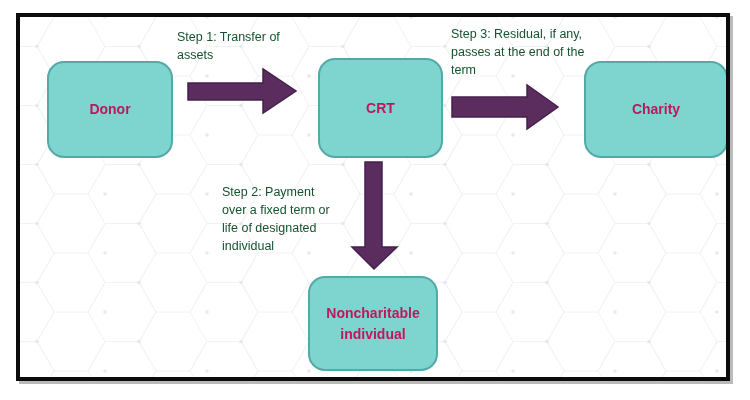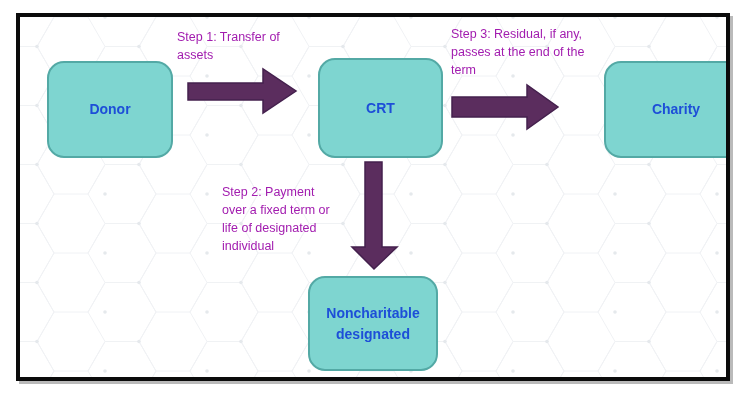--- a/index.html
+++ b/index.html
@@ -44,33 +44,33 @@
   .node {
     position: absolute;
     box-sizing: border-box;
     background: #7ed5d0;
     border: 2px solid #53a9a5;
     border-radius: 17px;
     display: flex;
     align-items: center;
     justify-content: center;
     text-align: center;
-    color: #1d4ed8;
+    color: #be185d;
     font-size: 14px;
     font-weight: bold;
     line-height: 21px;
     white-space: pre-line;
   }
   .node-donor        { left: 27px;  top: 44px;  width: 126px; height: 97px; }
   .node-crt          { left: 290px; top: 41px;  width: 125px; height: 100px; margin-left: 8px; }
-  .node-charity      { left: 584px; top: 44px;  width: 144px; height: 97px; }
+  .node-charity      { left: 564px; top: 44px;  width: 144px; height: 97px; }
   .node-noncharitable{ left: 288px; top: 259px; width: 130px; height: 95px; }
   .annotation {
     position: absolute;
-    color: #a21caf;
+    color: #14532d;
     font-size: 12.5px;
     line-height: 18px;
     white-space: pre-line;
   }
   .annotation-step1 { left: 157px; top: 11px;  width: 140px; }
   .annotation-step2 { left: 202px; top: 166px; width: 130px; }
   .annotation-step3 { left: 421px; top: 8px;   width: 160px; margin-left: 10px; }
 </style>
 </head>
 <body>
@@ -110,21 +110,21 @@
       <div class="node node-crt">
         <span>CRT</span>
       </div>
 
       <div class="node node-charity">
         <span>Charity</span>
       </div>
 
       <div class="node node-noncharitable">
         <span>Noncharitable
-designated</span>
+individual</span>
       </div>
 
       <div class="annotation annotation-step1">Step 1: Transfer of
 assets</div>
 
       <div class="annotation annotation-step2">Step 2: Payment
 over a fixed term or
 life of designated
 individual</div>
 

